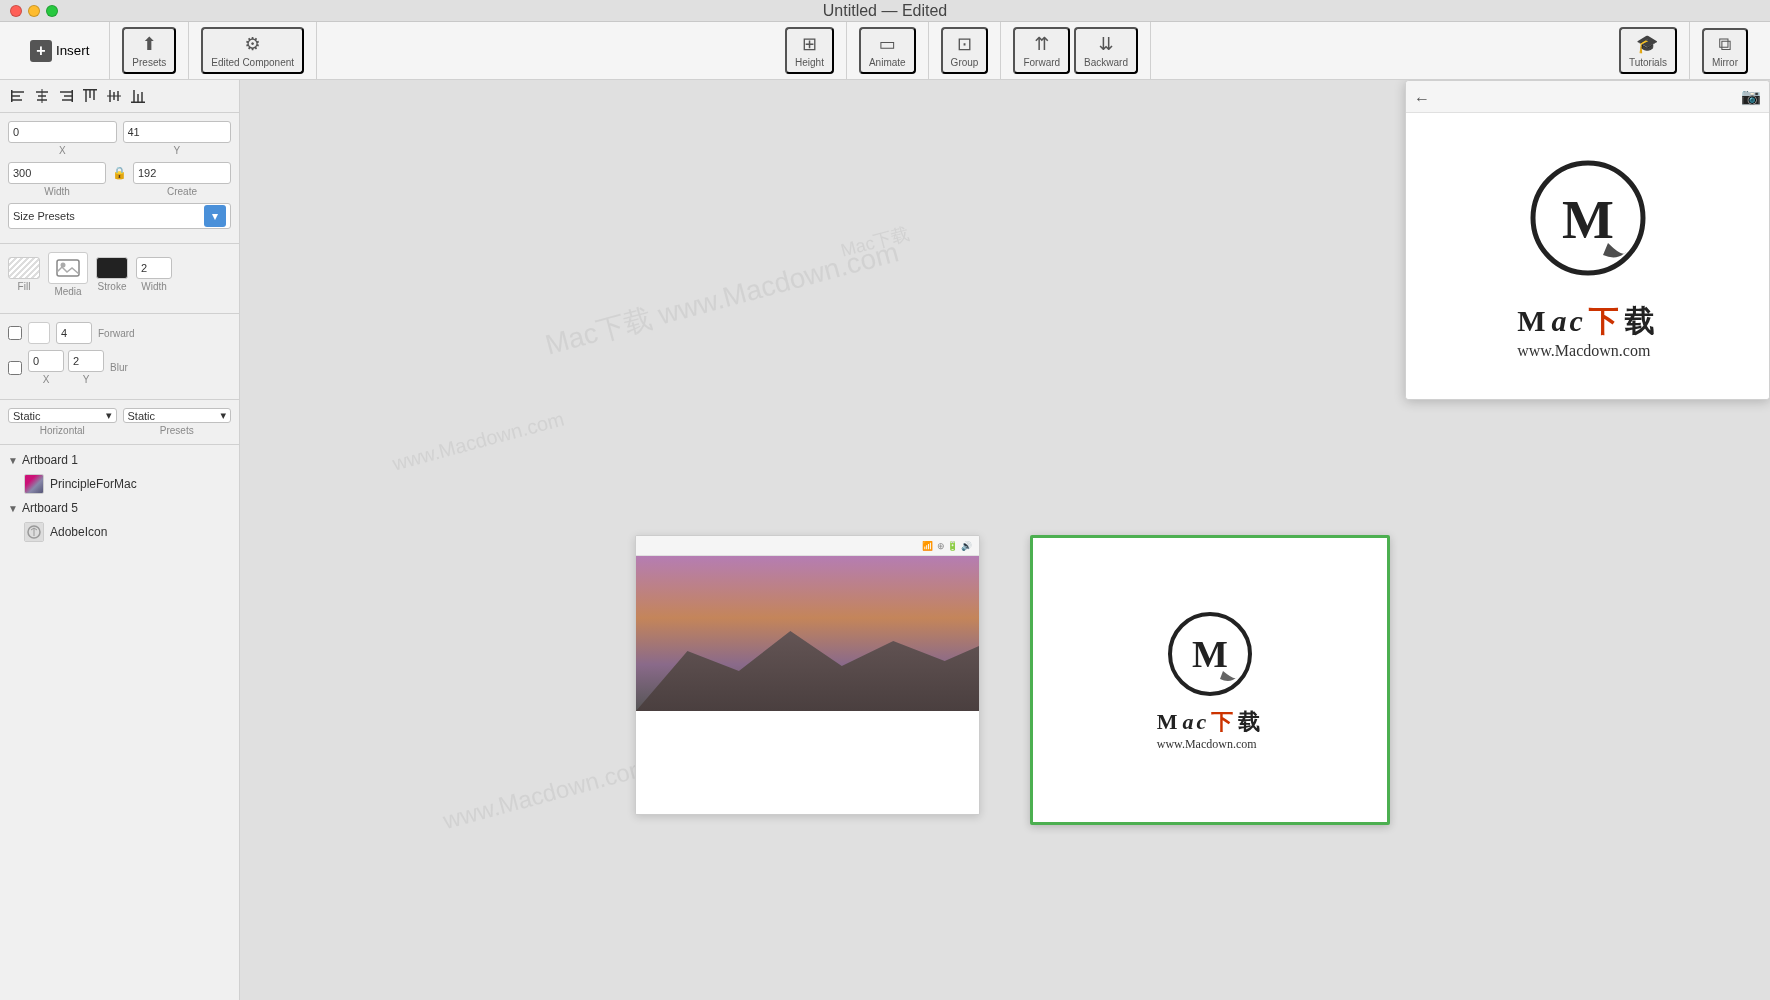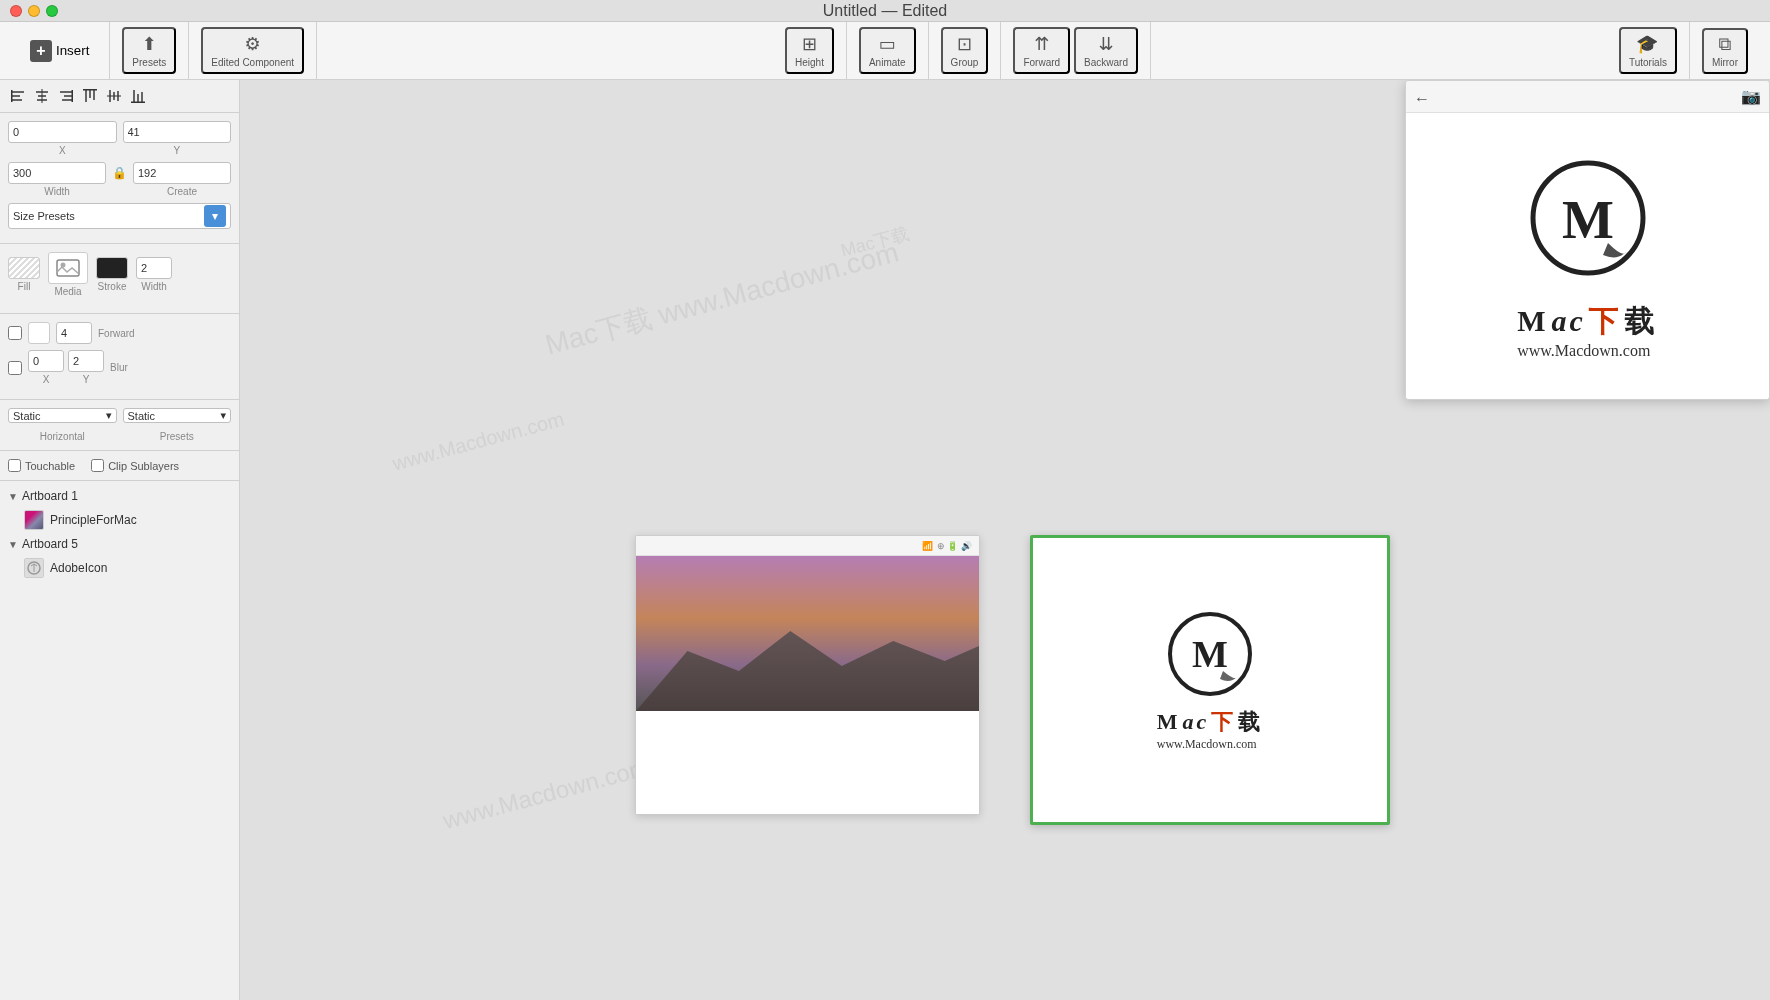--- a/index.html
+++ b/index.html
@@ -314,21 +314,21 @@
       color: #333;
       cursor: pointer;
       display: flex;
       align-items: center;
       justify-content: space-between;
     }
     .static-col {
       flex: 1;
       display: flex;
       flex-direction: column;
-      gap: 8px;
+      gap: 2px;
     }
     .static-label {
       font-size: 10px;
       color: #888;
       text-align: center;
     }
 
     
     .checkbox-section {
       padding: 8px;
@@ -758,30 +758,20 @@
         <div class="static-col">
           <div class="static-select">
             <span>Static</span>
             <span>▾</span>
           </div>
           <div class="static-label">Presets</div>
         </div>
       </div>
     </div>
 
-    <div class="checkbox-section">
-      <div class="checkbox-item">
-        <input type="checkbox" style="">
-        <span>Touchable</span>
-      </div>
-      <div class="checkbox-item">
-        <input type="checkbox" style="">
-        <span>Clip Sublayers</span>
-      </div>
-    </div>
 
     <div class="layers-section">
 
       <div class="artboard-header">
         <span class="triangle-icon">▼</span>
         <span>Artboard 1</span>
       </div>
       <div class="layer-item">
         <div class="layer-thumb">
           <div class="layer-thumb-img"></div>

